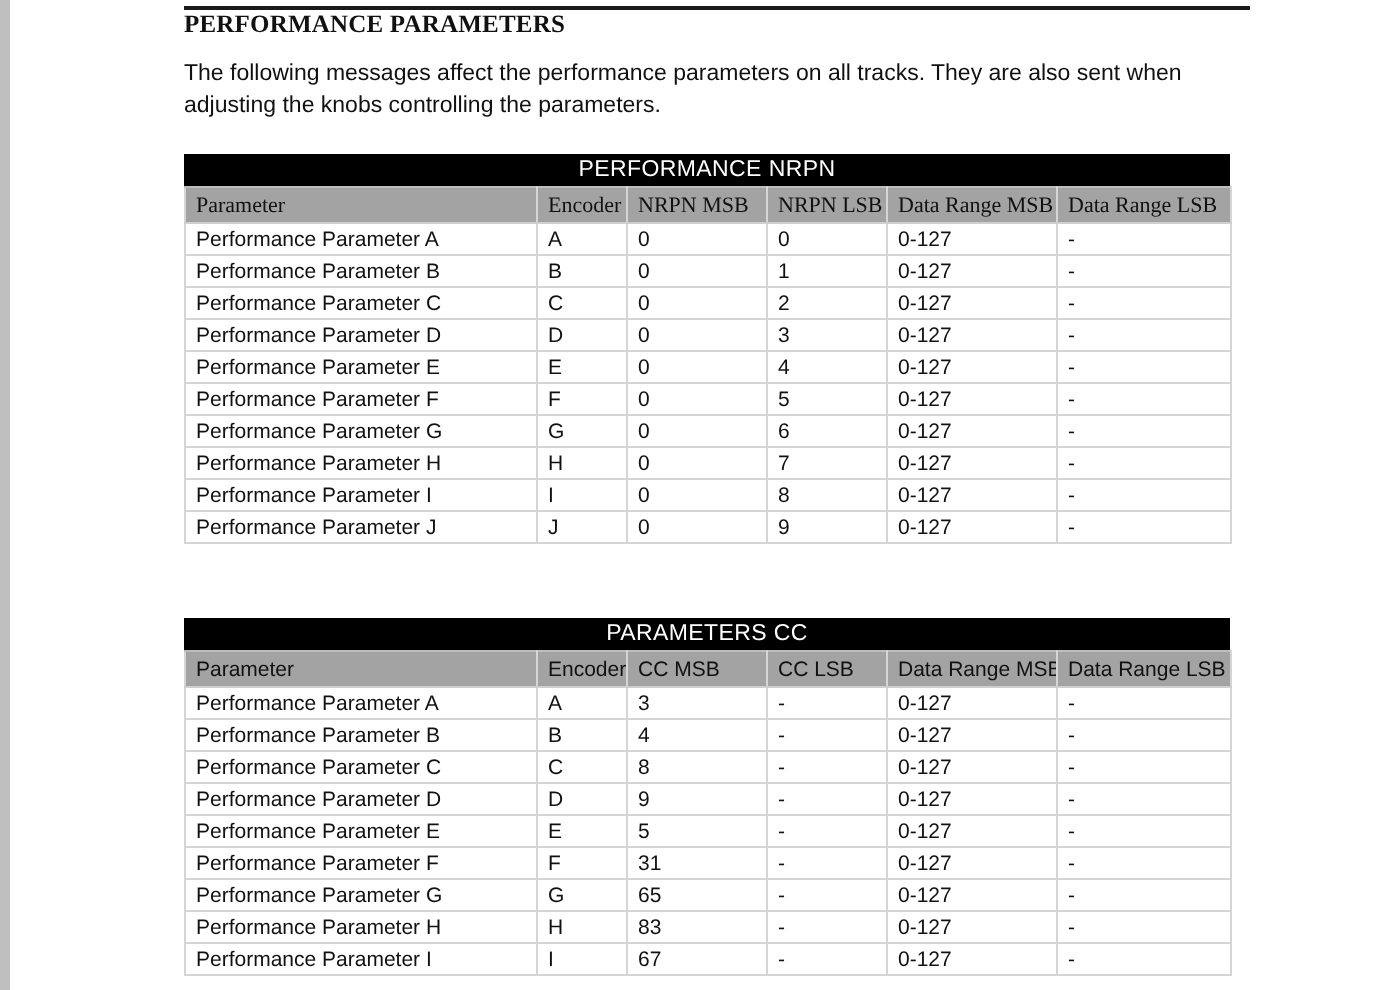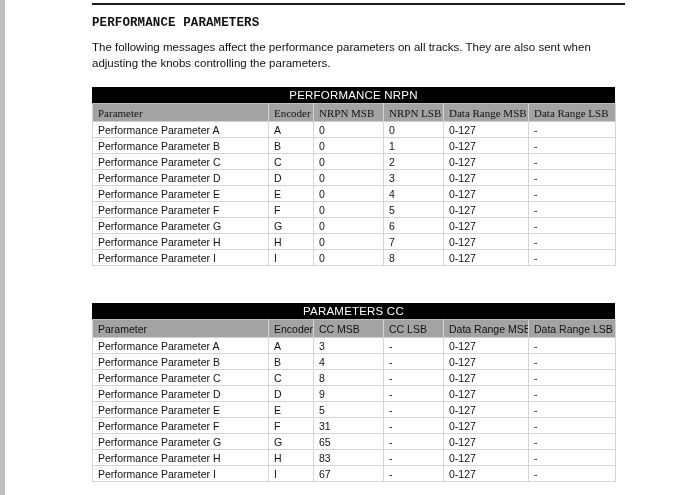--- a/index.html
+++ b/index.html
@@ -34,25 +34,25 @@
     top: 0;
     width: 533px;
   }
   .top-rule {
     margin-top: 3px;
     height: 0;
     border-top: 2px solid #1a1a1a;
     width: 533px;
   }
   h1.section-title {
-    font-family: Liberation Mono, monospace;
+    font-family: Liberation Serif, serif;
     font-size: 12.5px;
     font-weight: bold;
     color: #111111;
-    margin: 11px 0 0 0;
+    margin: 0 0 0 0;
     letter-spacing: 0.1px;
   }
   p.intro {
     font-family: Liberation Sans, sans-serif;
     font-size: 11.5px;
     line-height: 16px;
     color: #111111;
     margin: 9px 0 0 0;
     width: 533px;
   }
@@ -220,20 +220,28 @@
               <td>-</td>
             </tr>
             <tr>
               <td>Performance Parameter I</td>
               <td>I</td>
               <td>0</td>
               <td>8</td>
               <td>0-127</td>
               <td>-</td>
             </tr>
+            <tr>
+              <td>Performance Parameter J</td>
+              <td>J</td>
+              <td>0</td>
+              <td>9</td>
+              <td>0-127</td>
+              <td>-</td>
+            </tr>
           </tbody>
       </table>
     </div>
 
     <div class="table-block second">
       <div class="band">PARAMETERS CC</div>
       <table class="midi-table sans-head">
         <colgroup>
           <col class="c-param">
             <col class="c-enc">

